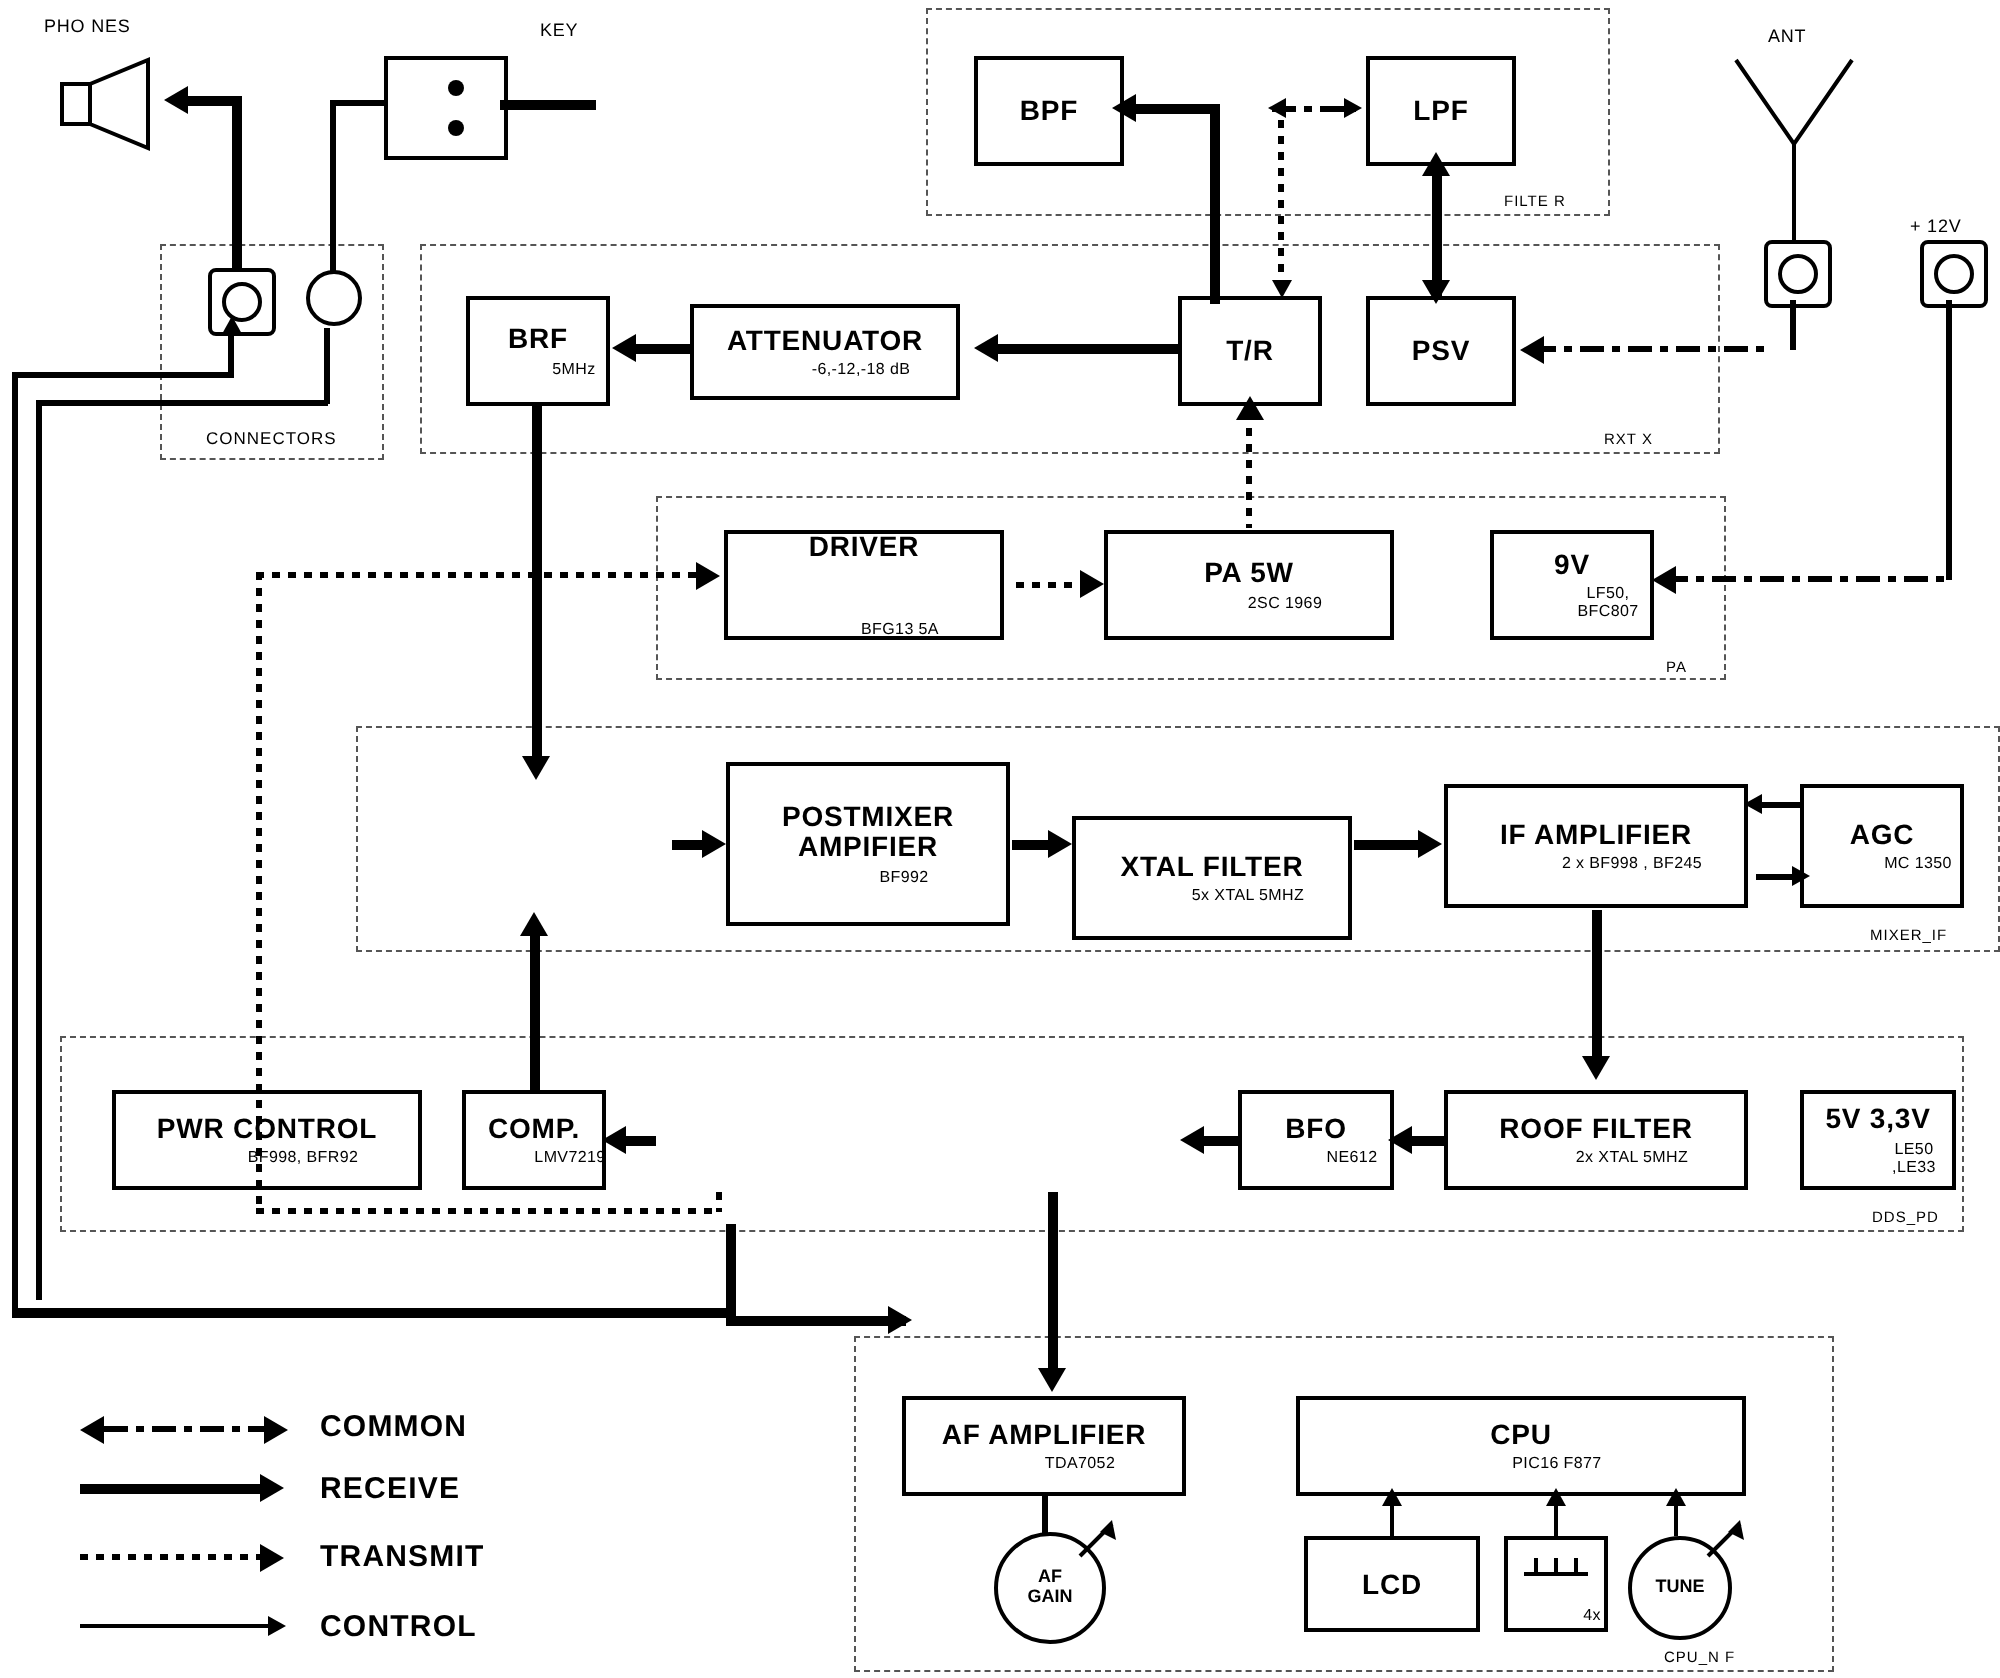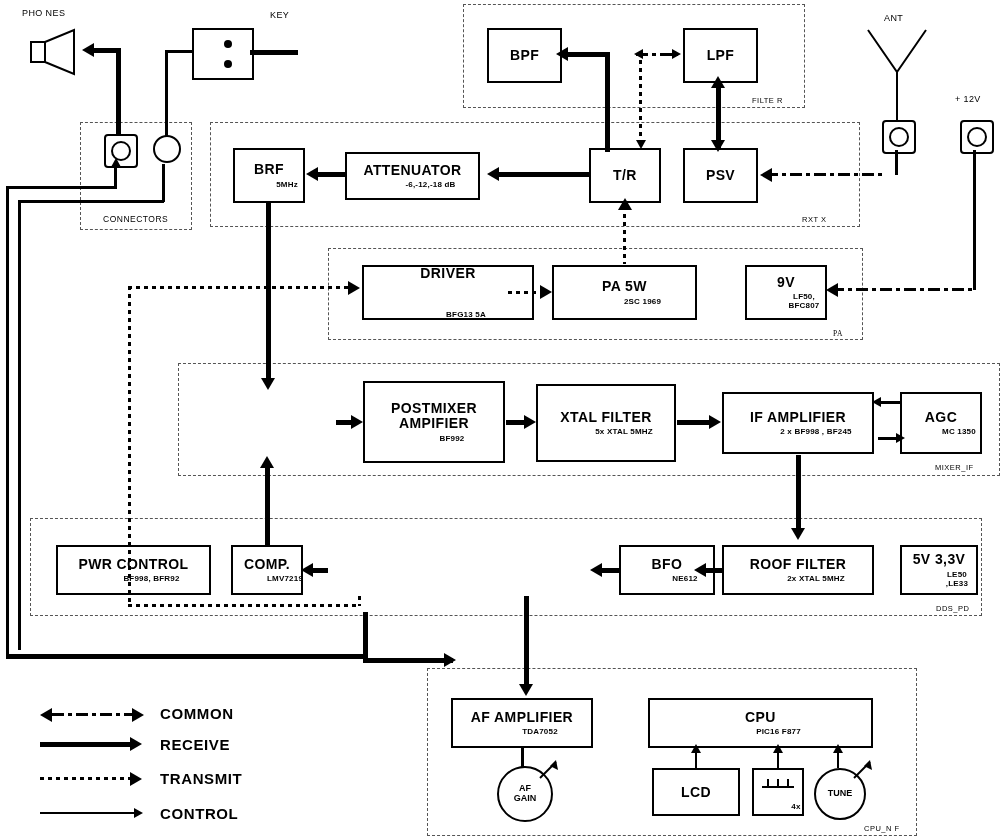--- a/index.html
+++ b/index.html
@@ -2,21 +2,21 @@
 <html><head>
 <meta charset="utf-8">
 <style>
   html,body{margin:0;padding:0;background:#ffffff;}
   body{width:1000px;height:839px;font-family:"Liberation Sans",sans-serif;color:#000;}
   #canvas{position:relative;width:1000px;height:839px;overflow:hidden;}
 
   .blk{position:absolute;border:2px solid #000;background:#fff;box-sizing:border-box;
        display:flex;flex-direction:column;align-items:center;justify-content:center;text-align:center;}
   .blk .t1{font-size:14px;font-weight:bold;letter-spacing:.4px;line-height:1.05;}
-  .blk .t2{font-size:8px;font-weight:bold;margin-top:3px;letter-spacing:.2px;padding-left:36px;}
+  .blk .t2{font-size:8px;font-weight:normal;margin-top:3px;letter-spacing:.2px;padding-left:36px;}
 
   .grp{position:absolute;border:1px dashed #555;box-sizing:border-box;}
   .grplabel{position:absolute;font-size:7.5px;color:#000;letter-spacing:.5px;}
 
   .lbl{position:absolute;font-size:9px;letter-spacing:.4px;}
 
   
   .ln{position:absolute;background:#000;}
 
   
@@ -51,38 +51,38 @@
 
 <div id="canvas">
 
   <div class="grp" style="left:463px;top:4px;width:342px;height:104px;"></div>
   <div class="grplabel" style="left:752px;top:96px;">FILTE R</div>
 
   <div class="grp" style="left:210px;top:122px;width:650px;height:105px;"></div>
   <div class="grplabel" style="left:802px;top:215px;">RXT X</div>
 
   <div class="grp" style="left:328px;top:248px;width:535px;height:92px;"></div>
-  <div class="grplabel" style="left:833px;top:329px;font-family:Liberation Serif, serif;">PA</div>
+  <div class="grplabel" style="left:833px;top:329px;">PA</div>
 
   <div class="grp" style="left:178px;top:363px;width:822px;height:113px;"></div>
   <div class="grplabel" style="left:935px;top:463px;">MIXER_IF</div>
 
   <div class="grp" style="left:30px;top:518px;width:952px;height:98px;"></div>
   <div class="grplabel" style="left:936px;top:604px;">DDS_PD</div>
 
   <div class="grp" style="left:427px;top:668px;width:490px;height:168px;"></div>
-  <div class="grplabel" style="left:864px;top:824px;">CPU_N F</div>
+  <div class="grplabel" style="left:832px;top:824px;">CPU_N F</div>
 
   <div class="grp" style="left:80px;top:122px;width:112px;height:108px;"></div>
   <div class="grplabel" style="left:103px;top:214px;font-size:8.5px;">CONNECTORS</div>
 
   <div class="lbl" style="left:22px;top:8px;">PHO NES</div>
   <div class="lbl" style="left:270px;top:10px;">KEY</div>
   <div class="lbl" style="left:884px;top:13px;">ANT</div>
-  <div class="lbl" style="left:955px;top:94px;">+ 12V</div>
+  <div class="lbl" style="left:955px;top:108px;">+ 12V</div>
 
   <div style="position:absolute;left:30px;top:28px;width:50px;height:48px;">
     <svg width="50" height="48" viewBox="0 0 50 48">
       <rect x="1" y="14" width="14" height="20" fill="#fff" stroke="#000" stroke-width="2"></rect>
       <polygon points="15,14 44,2 44,46 15,34" fill="#fff" stroke="#000" stroke-width="2"></polygon>
     </svg>
   </div>
 
   <div style="position:absolute;left:192px;top:28px;width:58px;height:48px;border:2px solid #000;background:#fff;"></div>
   <div style="position:absolute;left:224px;top:40px;width:8px;height:8px;border-radius:50%;background:#000;"></div>
@@ -127,59 +127,59 @@
     <div class="t2">-6,-12,-18 dB</div>
   </div>
 
   <div class="blk" style="left:589px;top:148px;width:72px;height:55px;">
     <div class="t1">T/R</div>
   </div>
   <div class="blk" style="left:683px;top:148px;width:75px;height:55px;">
     <div class="t1">PSV</div>
   </div>
 
-  <div class="blk" style="left:362px;top:265px;width:172px;height:55px;gap:27px;">
+  <div class="blk" style="left:362px;top:265px;width:140px;height:55px;gap:27px;">
     <div class="t1">DRIVER</div>
     <div class="t2">BFG13 5A</div>
   </div>
   <div class="blk" style="left:552px;top:265px;width:145px;height:55px;">
     <div class="t1">PA 5W</div>
     <div class="t2">2SC 1969</div>
   </div>
   <div class="blk" style="left:745px;top:265px;width:82px;height:55px;">
     <div class="t1">9V</div>
     <div class="t2">LF50, BFC807</div>
   </div>
 
   <div class="blk" style="left:363px;top:381px;width:142px;height:82px;">
     <div class="t1">POSTMIXER AMPIFIER</div>
     <div class="t2">BF992</div>
   </div>
-  <div class="blk" style="left:536px;top:384px;width:140px;height:78px;">
+  <div class="blk" style="left:536px;top:408px;width:140px;height:62px;">
     <div class="t1">XTAL FILTER</div>
     <div class="t2">5x XTAL 5MHZ</div>
   </div>
   <div class="blk" style="left:722px;top:392px;width:152px;height:62px;">
     <div class="t1">IF AMPLIFIER</div>
     <div class="t2">2 x BF998 , BF245</div>
   </div>
   <div class="blk" style="left:900px;top:392px;width:82px;height:62px;">
     <div class="t1">AGC</div>
     <div class="t2">MC 1350</div>
   </div>
 
   <div class="blk" style="left:56px;top:545px;width:155px;height:50px;">
     <div class="t1">PWR CONTROL</div>
     <div class="t2">BF998, BFR92</div>
   </div>
   <div class="blk" style="left:231px;top:545px;width:72px;height:50px;">
     <div class="t1">COMP.</div>
     <div class="t2">LMV7219</div>
   </div>
-  <div class="blk" style="left:619px;top:545px;width:96px;height:50px;">
+  <div class="blk" style="left:619px;top:545px;width:78px;height:50px;">
     <div class="t1">BFO</div>
     <div class="t2">NE612</div>
   </div>
   <div class="blk" style="left:722px;top:545px;width:152px;height:50px;">
     <div class="t1">ROOF FILTER</div>
     <div class="t2">2x XTAL 5MHZ</div>
   </div>
   <div class="blk" style="left:900px;top:545px;width:78px;height:50px;">
     <div class="t1">5V 3,3V</div>
     <div class="t2">LE50 ,LE33</div>

